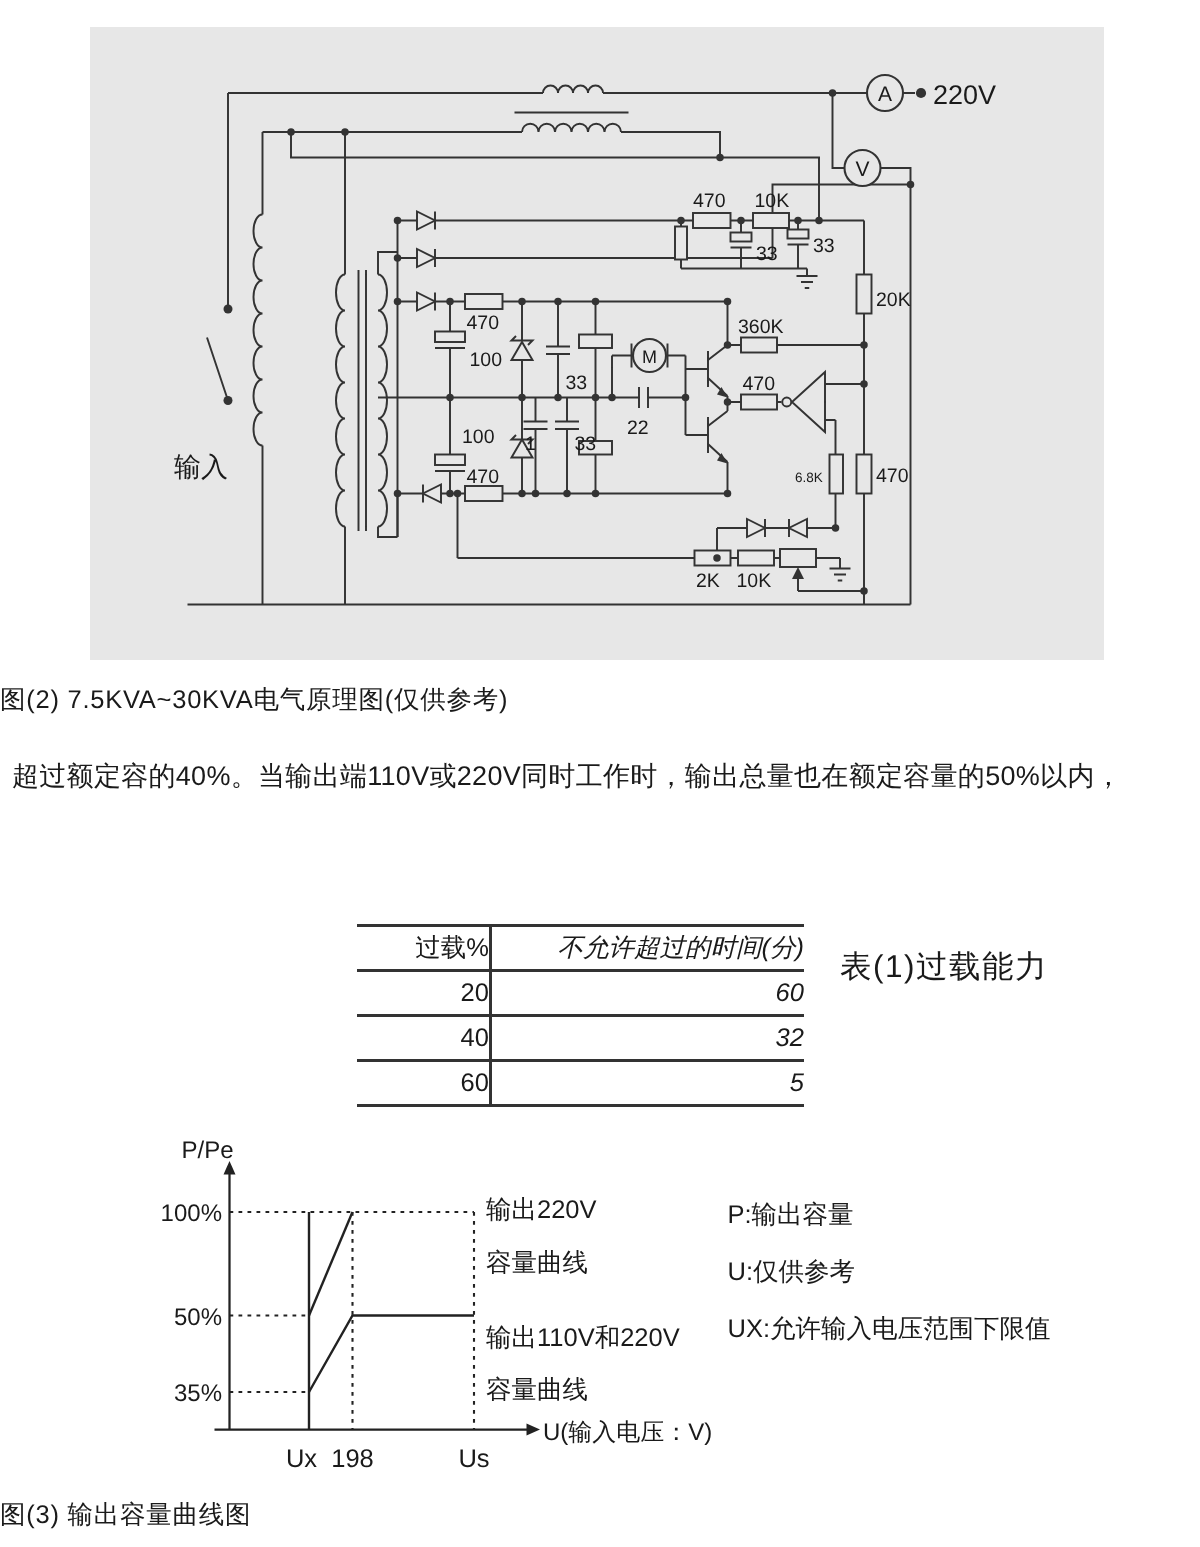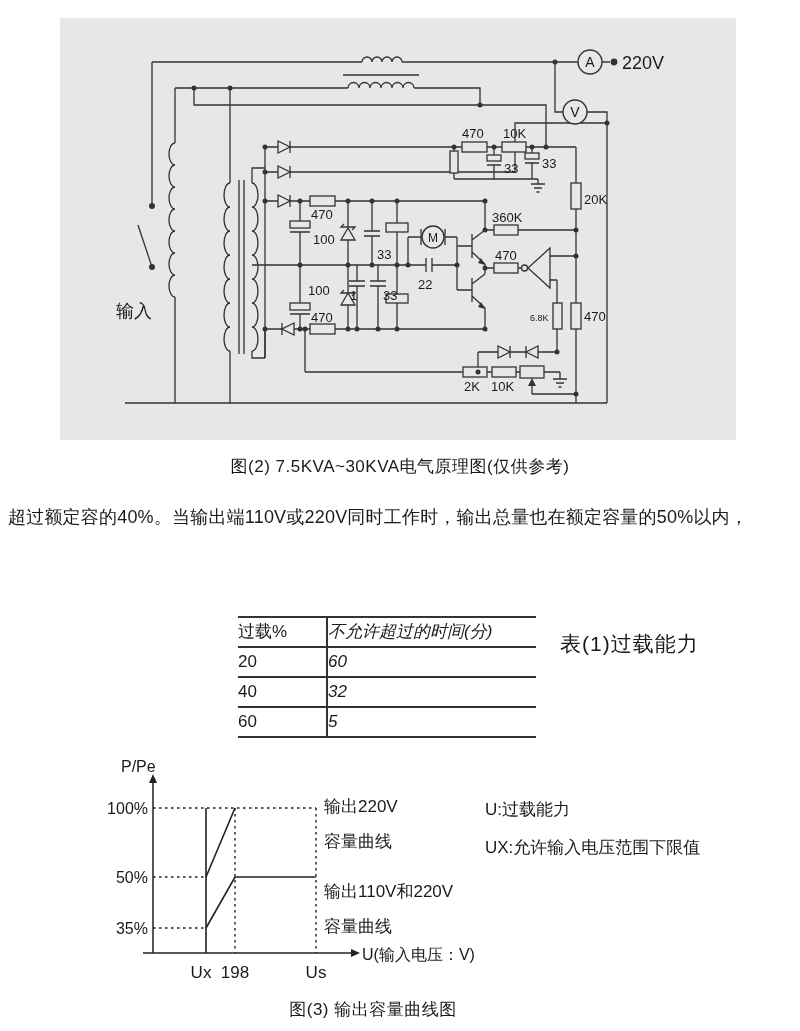--- a/index.html
+++ b/index.html
@@ -7,33 +7,33 @@
     width:800px;height:1031px;position:relative;background:#ffffff;
     font-family:"Liberation Sans","DejaVu Sans",sans-serif;color:#1a1a1a;
     overflow:hidden;
   }
   .panel{
     position:absolute;left:60px;top:18px;width:676px;height:422px;
     background:#e7e7e7;
   }
   svg text{font-family:"Liberation Sans","DejaVu Sans",sans-serif;fill:#1a1a1a;}
   .fig-caption{
-    position:absolute;left:0;width:800px;text-align:center;
+    position:absolute;left:0;width:800px;text-align:left;
     font-size:17px;letter-spacing:.5px;
   }
   #caption-fig2{top:455px;}
   #caption-fig3{top:998px;width:746px;}
   .para{
     position:absolute;left:8px;top:503px;width:788px;
     font-size:18px;line-height:29px;letter-spacing:.2px;
   }
   .para .l1{padding-left:14px;}
   .ovl-table{
     position:absolute;left:238px;top:616px;width:298px;
-    border-top:2px solid #333;font-size:17px;text-align:left;
+    border-top:2px solid #333;font-size:17px;text-align:right;
   }
   .ovl-row{display:flex;border-bottom:2px solid #333;height:28px;line-height:28px;}
   .ovl-row .c1{width:88px;border-right:2px solid #333;}
   .ovl-row .c2{flex:1;font-style:italic;}
   .tbl-label{position:absolute;left:560px;top:630px;font-size:21px;letter-spacing:1px;}
   .legend{position:absolute;left:485px;top:791px;font-size:17px;line-height:38px;}
   .chart-wrap{position:absolute;left:98px;top:750px;width:390px;height:240px;}
 </style>
 </head>
 <body>
@@ -280,17 +280,18 @@
     <text x="264" y="210" font-size="16">U(输入电压：V)</text>
     <text x="226" y="62" font-size="17">输出220V</text>
     <text x="226" y="97" font-size="17">容量曲线</text>
     <text x="226" y="147" font-size="17">输出110V和220V</text>
     <text x="226" y="182" font-size="17">容量曲线</text>
   </g>
 </svg>
 </div>
 
 <div class="legend">
-  <div>U:过载能力</div>
+  <div>P:输出容量</div>
+  <div>U:仅供参考</div>
   <div>UX:允许输入电压范围下限值</div>
 </div>
 
 <div class="fig-caption" id="caption-fig3">图(3) 输出容量曲线图</div>
 
 </body></html>

